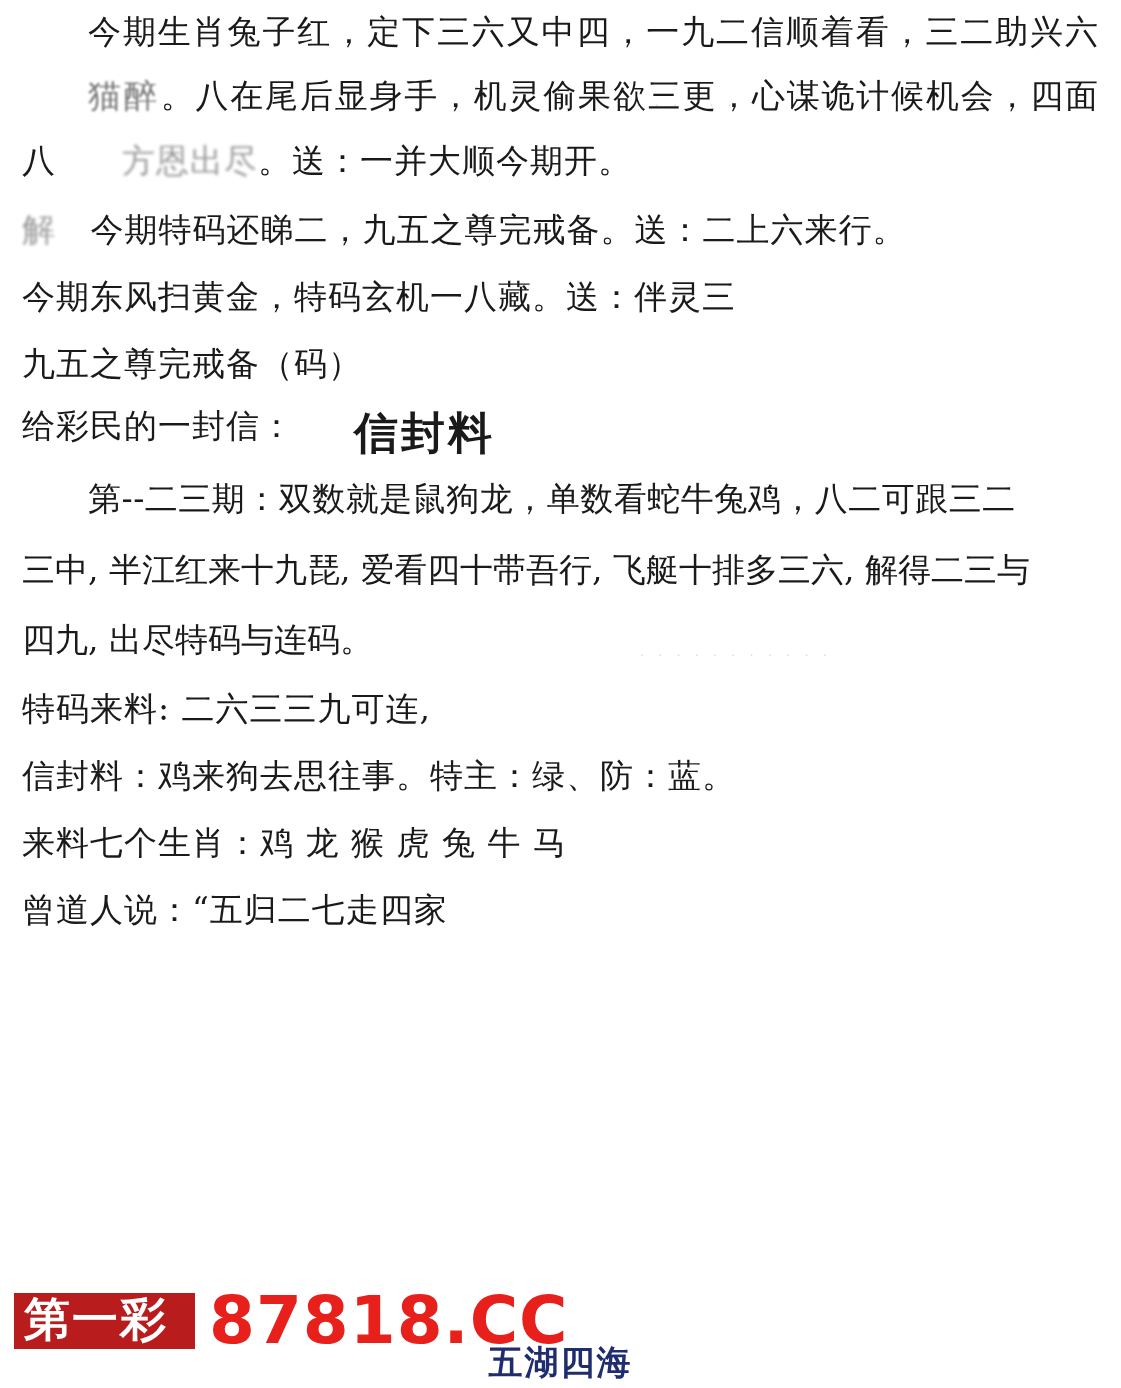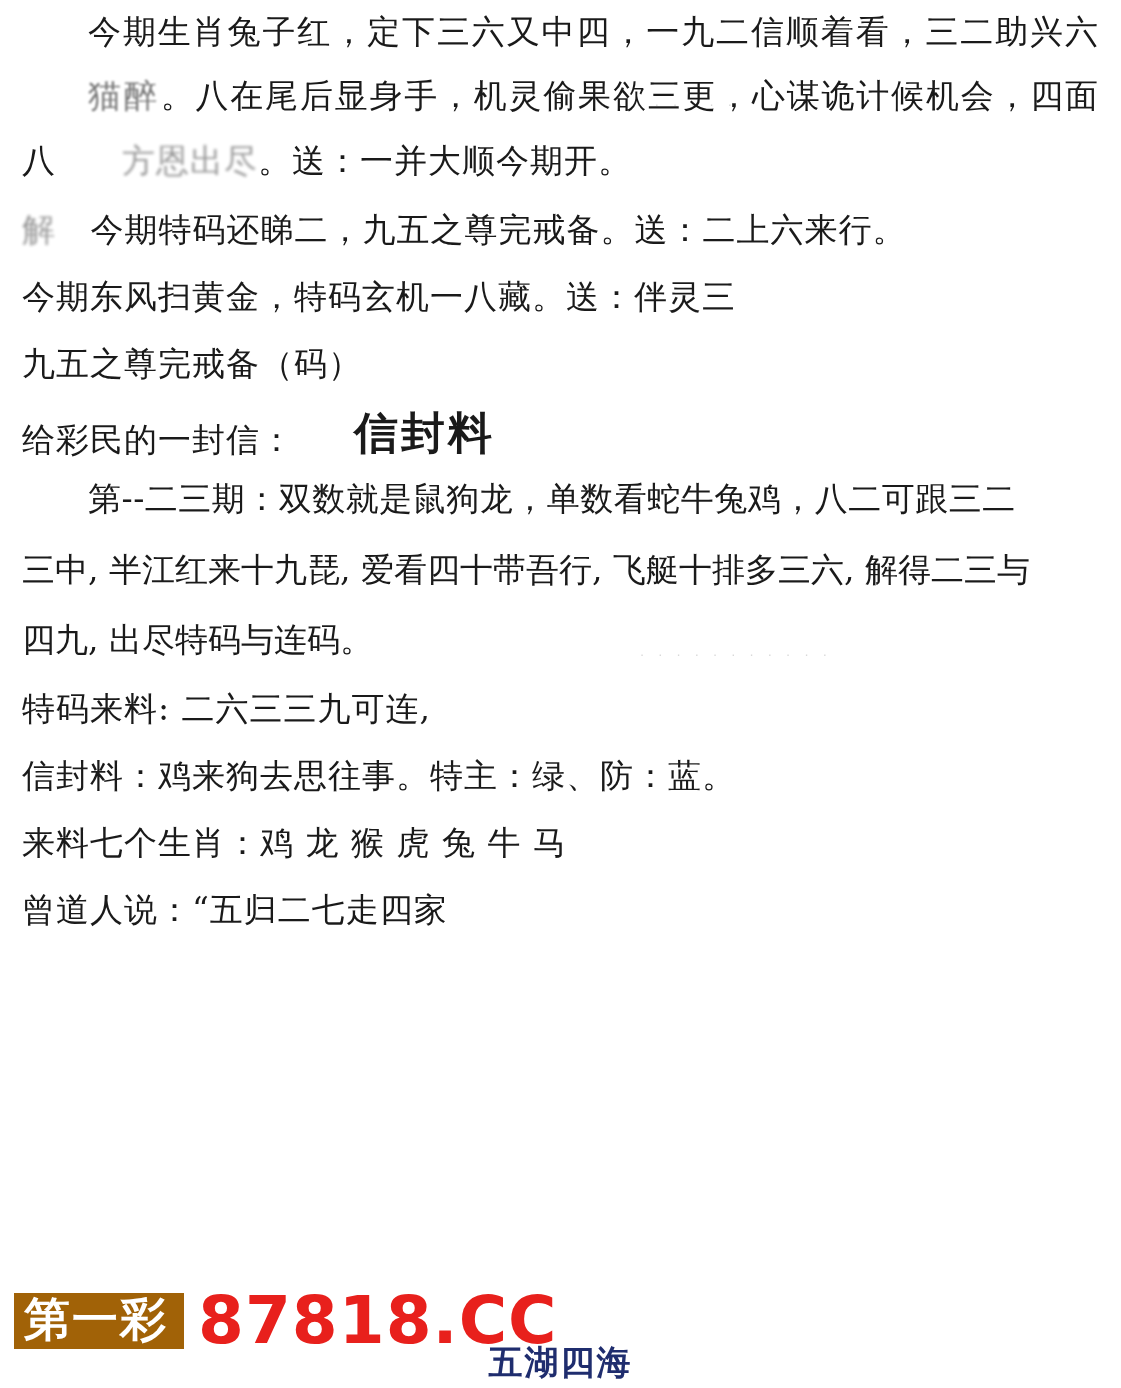--- a/index.html
+++ b/index.html
@@ -52,21 +52,21 @@
     opacity: 0.45;
   }
   .line {
     font-size: 33px;
     line-height: 1.85;
     margin: 6px 0;
     letter-spacing: 1px;
   }
   .row-letter {
     display: flex;
-    align-items: flex-end;
+    align-items: flex-start;
     gap: 60px;
     margin: 10px 0 4px 0;
   }
   .row-letter .lead {
     font-size: 33px;
     letter-spacing: 1px;
   }
   .title-sub {
     font-size: 44px;
     font-weight: bold;
@@ -105,25 +105,25 @@
   .watermark {
     position: absolute;
     left: 14px;
     bottom: 34px;
     display: flex;
     align-items: center;
     gap: 14px;
     white-space: nowrap;
   }
   .wm-badge {
-    background: #a16207;
+    background: #b91c1c;
     color: #ffffff;
     font-size: 46px;
     font-weight: bold;
-    padding: 2px 16px 6px 10px;
+    padding: 2px 27px 6px 10px;
     letter-spacing: 2px;
     font-family: "DejaVu Sans", "Liberation Sans", sans-serif;
     line-height: 1.05;
   }
   .wm-num {
     color: #e8201c;
     font-size: 66px;
     font-weight: bold;
     letter-spacing: 1px;
     font-family: "DejaVu Sans", "Liberation Sans", sans-serif;

